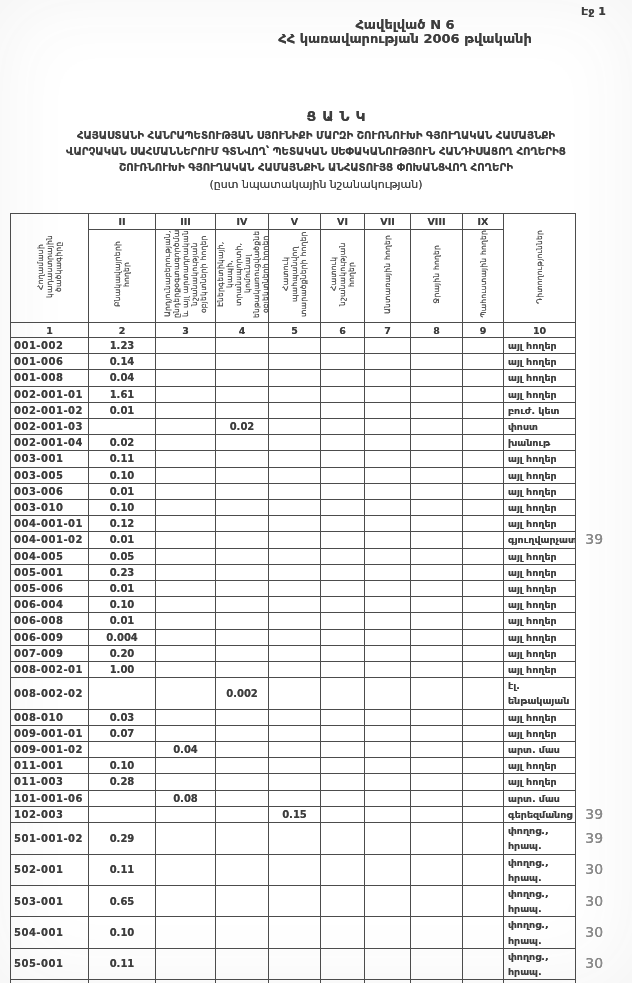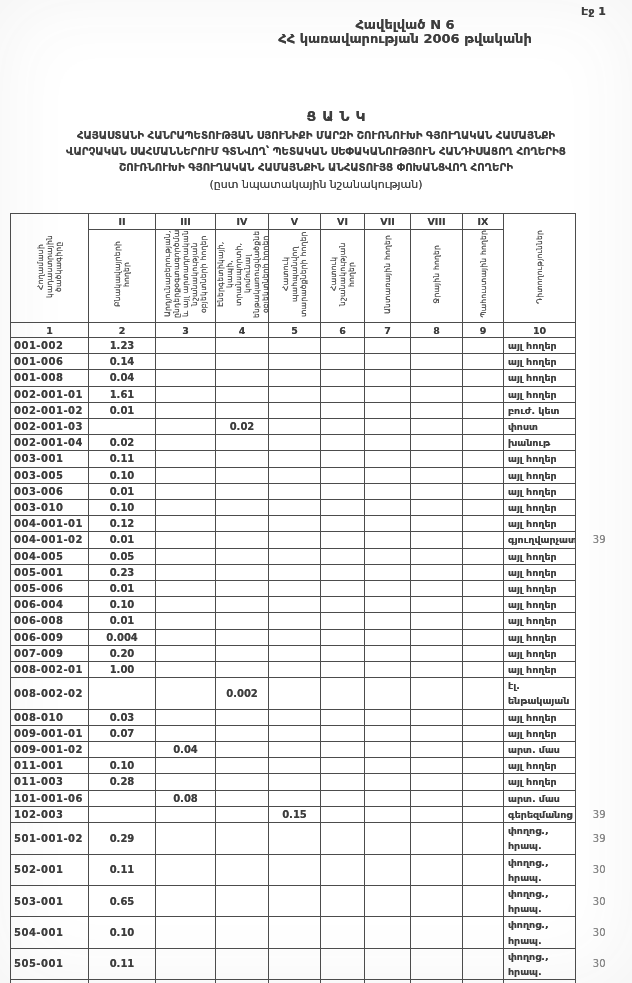--- a/index.html
+++ b/index.html
@@ -38,22 +38,22 @@
   }
   table.grid th, table.grid td{
     border:1px solid #4c4c4c;
     padding:0; margin:0;
     font-weight:bold;
     overflow:hidden;
     background:transparent;
   }
   table.grid .margin-cell{
     border:none; background:transparent;
-    font-size:10px; color:#8a8a8a; font-weight:normal;
-    text-align:right; padding-left:7px;
+    font-size:14px; color:#8a8a8a; font-weight:normal;
+    text-align:center; padding-left:7px;
   }
   tr.h-num th{ height:15px; font-size:9.5px; text-align:center; font-weight:bold;}
   tr.h-rot th{ height:92px; vertical-align:middle; text-align:center;}
   tr.h-digits th{ height:14px; font-size:9.5px; text-align:center;}
   .vert{
     display:inline-block;
     writing-mode:vertical-rl;
     transform:rotate(180deg);
     font-size:7.6px; line-height:9px;
     font-weight:normal;

